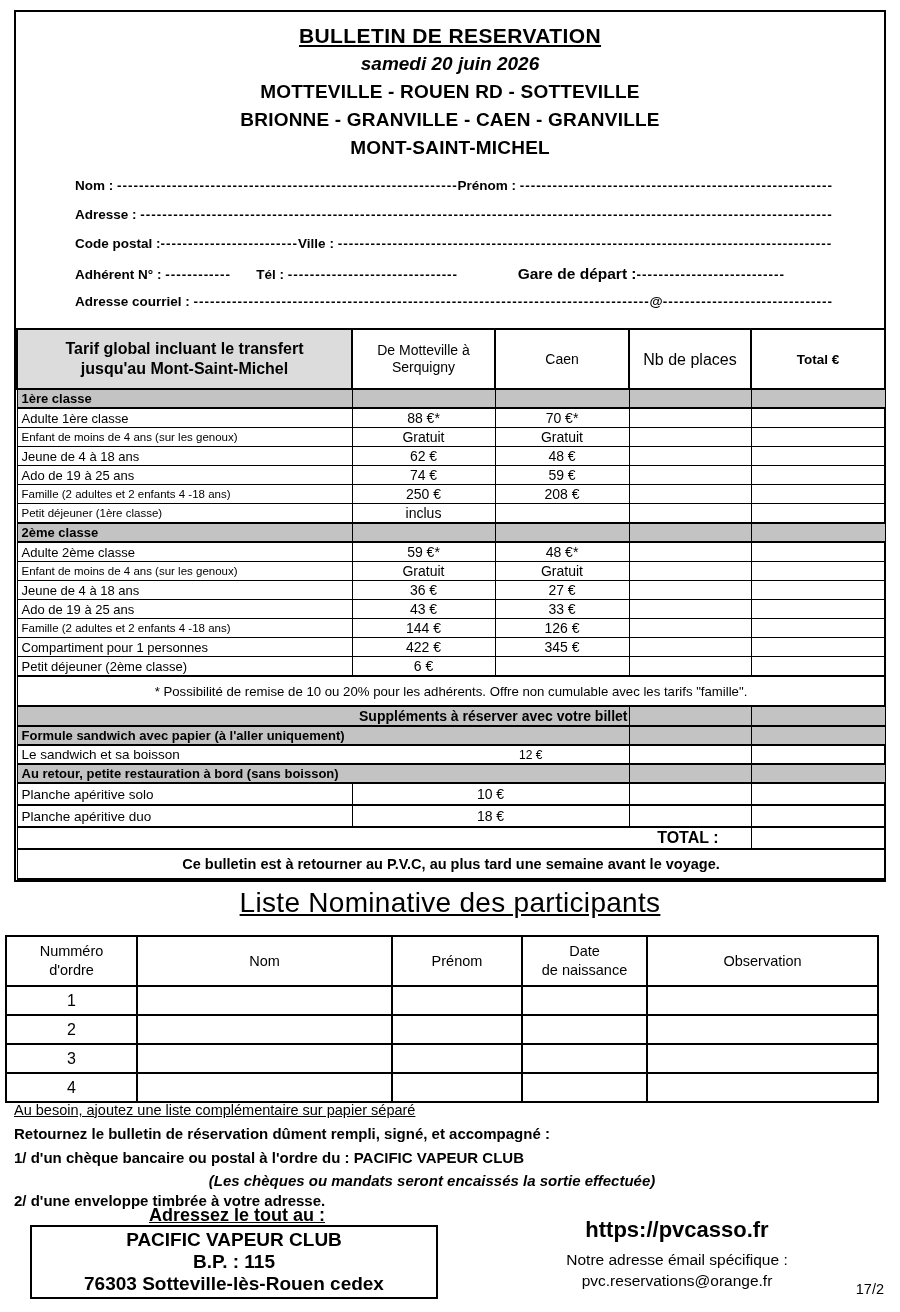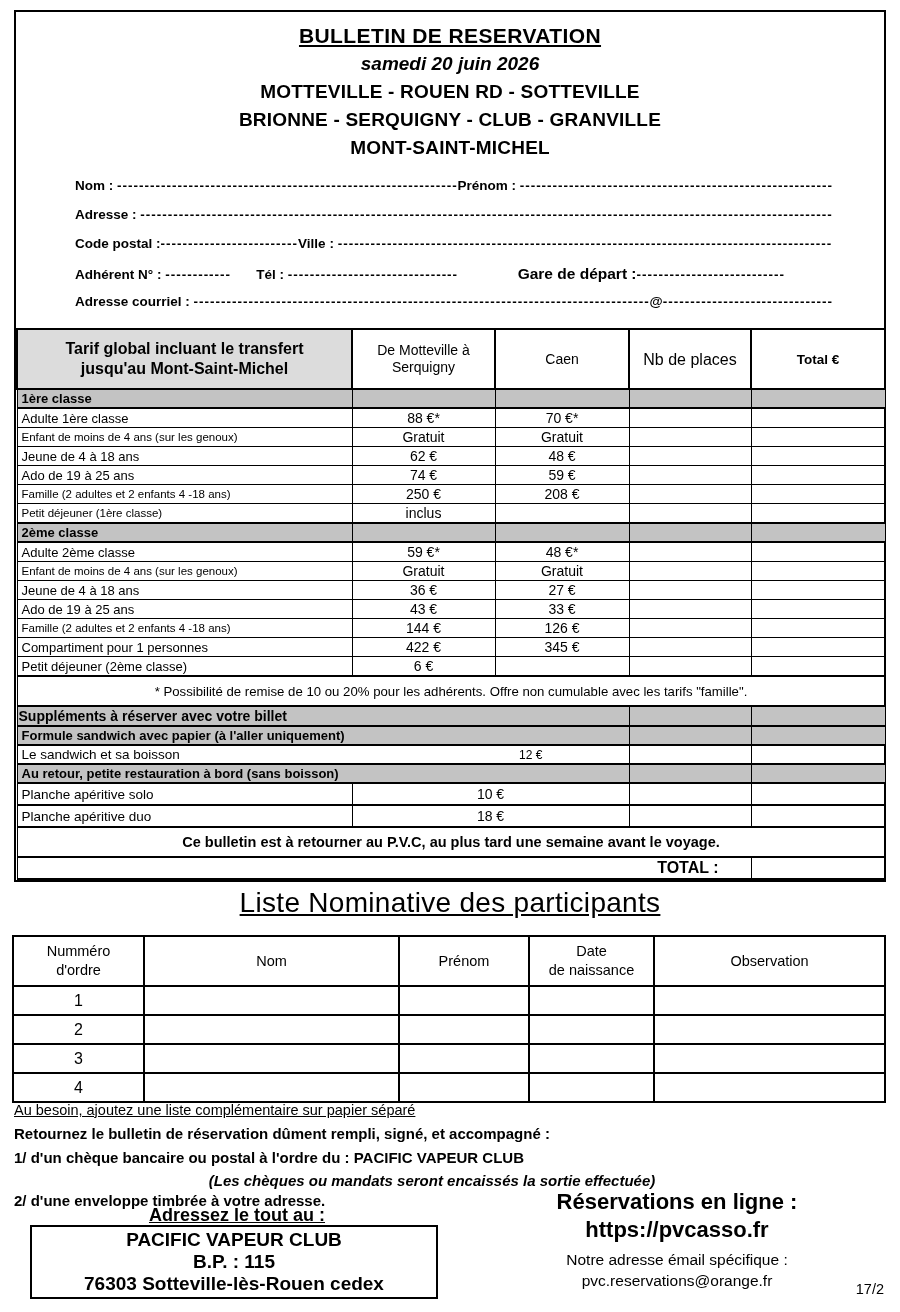--- a/index.html
+++ b/index.html
@@ -41,33 +41,33 @@
   .tariff-table thead th{border-width:2px;}
   th.main-head{background:var(--headgray);font-weight:bold;font-size:16px;padding:0 16px;line-height:20px;}
   th.col-head{font-weight:normal;font-size:14px;padding:0 10px;line-height:17px;}
   th.col-head.small{font-size:16px;}
   th.col-head.total{font-weight:bold;font-size:13.5px;}
   td.label{text-align:left;padding:0 2px 0 4px;font-size:13px;}
   td.label.sm{font-size:11.5px;}
   td.label.lg{font-size:13.5px;}
   td.value{text-align:center;font-size:14px;}
   td.band{background:var(--band);font-weight:bold;font-size:13px;padding-left:4px;text-align:left;}
-  td.band-center{background:var(--band);font-weight:bold;font-size:14px;text-align:left;}
+  td.band-center{background:var(--band);font-weight:bold;font-size:14px;text-align:right;}
   td.bandfill{background:var(--band);}
   td.note{text-align:center;font-size:13.2px;}
   td.split{position:relative;text-align:left;padding-left:4px;font-size:13.5px;}
   .cell-price{position:absolute;left:84%;top:50%;transform:translate(-50%,-50%);font-size:12px;}
   td.total-cell{text-align:right;font-weight:bold;font-size:16px;padding-right:32px;}
   td.bulletin{text-align:center;font-weight:bold;font-size:14.5px;}
   tr.thick td{border-top-width:2px;border-bottom-width:2px;}
 
   
   .list-heading{position:absolute;top:887px;left:0;width:100%;text-align:center;
     font-size:28px;text-decoration:underline;letter-spacing:.3px;}
-  .participants-table{position:absolute;top:935px;left:12px;width:872px;table-layout:fixed;}
+  .participants-table{position:absolute;top:935px;left:5px;width:872px;table-layout:fixed;}
   .participants-table th,.participants-table td{border:2px solid var(--ink);}
   .participants-table thead tr{height:50px;}
   .participants-table thead th{font-weight:normal;font-size:14.5px;white-space:pre-line;line-height:19px;}
   .participants-table tbody tr{height:29px;}
   td.order-num{text-align:center;font-size:16px;}
 
   
   .footer{position:absolute;top:1101px;left:14px;width:872px;height:211px;}
   .footer>div{position:absolute;left:0;}
   .f-line1{top:1px;font-size:14.5px;text-decoration:underline;}
@@ -87,21 +87,21 @@
 </head>
 <body>
 
 <div class="page">
 
   <div class="bulletin-box">
     <div class="doc-header">
       <div class="doc-title">BULLETIN DE RESERVATION</div>
       <div class="doc-date">samedi 20 juin 2026</div>
       <div class="route">MOTTEVILLE - ROUEN RD - SOTTEVILLE</div>
-      <div class="route">BRIONNE - SERQUIGNY - CLUB - GRANVILLE</div>
+      <div class="route">BRIONNE - GRANVILLE - CAEN - GRANVILLE</div>
       <div class="route">MONT-SAINT-MICHEL</div>
     </div>
 
     <div class="form-block" id="form-block">
         <div class="form-row"><span class="form-label">Nom : </span><span class="form-fill" style="flex-grow: 63;">---------------------------------------------------------------</span><span class="form-label">Prénom : </span><span class="form-fill" style="flex-grow: 58;">----------------------------------------------------------</span></div>
         <div class="form-row"><span class="form-label">Adresse : </span><span class="form-fill" style="flex-grow: 130;">----------------------------------------------------------------------------------------------------------------------------------</span></div>
         <div class="form-row"><span class="form-label">Code postal :</span><span class="form-fill" style="flex-grow: 25;">-------------------------</span><span class="form-label">Ville : </span><span class="form-fill" style="flex-grow: 90;">------------------------------------------------------------------------------------------</span></div>
         <div class="form-row"><span class="form-label">Adhérent N° : </span><span class="form-fill" style="flex-grow: 12;">------------</span><span class="form-label"> Tél : </span><span class="form-fill" style="flex-grow: 31;">-------------------------------</span><span class="form-label big"> Gare de départ :</span><span class="form-fill" style="flex-grow: 27;">---------------------------</span></div>
         <div class="form-row"><span class="form-label">Adresse courriel : </span><span class="form-fill" style="flex-grow: 83;">-----------------------------------------------------------------------------------</span><span class="form-label">@</span><span class="form-fill" style="flex-grow: 31;">-------------------------------</span></div>
       </div>
@@ -257,26 +257,26 @@
             <td colspan="2" class="value">10 €</td>
             <td></td>
             <td></td>
           </tr>
           <tr class="thick" style="height: 22px;">
             <td class="label lg">Planche apéritive duo</td>
             <td colspan="2" class="value">18 €</td>
             <td></td>
             <td></td>
           </tr>
+          <tr class="thick" style="height: 22px;">
+            <td colspan="4" class="total-cell">TOTAL :</td>
+            <td></td>
+          </tr>
           <tr class="thick" style="height: 30px;">
             <td colspan="5" class="bulletin">Ce bulletin est à retourner au P.V.C, au plus tard une semaine avant le voyage.</td>
-          </tr>
-          <tr class="thick" style="height: 22px;">
-            <td colspan="4" class="total-cell">TOTAL :</td>
-            <td></td>
           </tr>
         </tbody>
     </table>
   </div>
 
   <div class="list-heading">Liste Nominative des participants</div>
 
   <table class="participants-table">
     <colgroup>
       <col style="width:131px">
@@ -333,20 +333,19 @@
     <div class="f-line2">Retournez  le bulletin de réservation dûment rempli, signé, et accompagné :</div>
     <div class="f-line3">1/ d'un chèque bancaire ou postal à l'ordre du : PACIFIC VAPEUR CLUB</div>
     <div class="f-line4">(Les chèques ou mandats seront encaissés la sortie effectuée)</div>
     <div class="f-line5">2/ d'une enveloppe timbrée à votre adresse.</div>
     <div class="address-intro">Adressez le tout au :</div>
     <div class="address-box">
       <div>PACIFIC VAPEUR CLUB</div>
       <div>B.P. : 115</div>
       <div>76303  Sotteville-lès-Rouen cedex</div>
     </div>
-    <div class="online-title">Réservations en ligne :</div>
     <div class="online-url">https://pvcasso.fr</div>
     <div class="email-label">Notre adresse émail spécifique :</div>
     <div class="email-value">pvc.reservations@orange.fr</div>
   </div>
 
   <div class="page-number">17/2</div>
 </div>
 
 </body></html>

